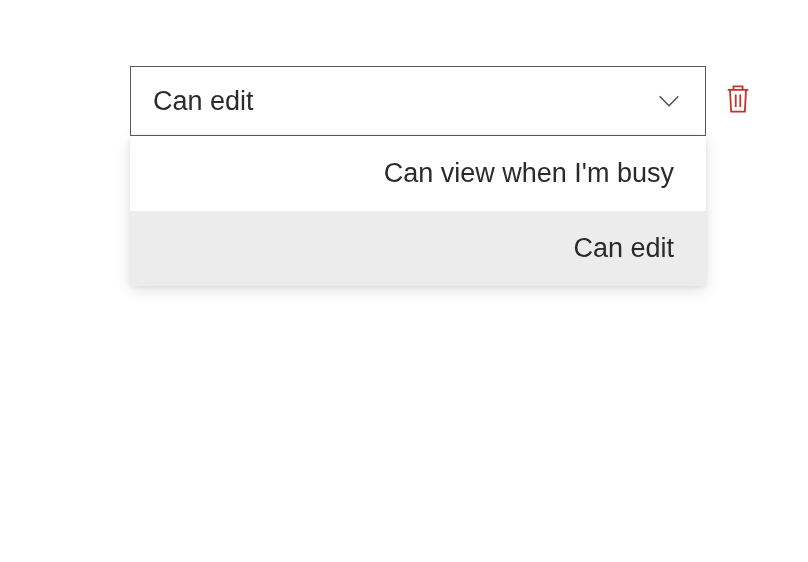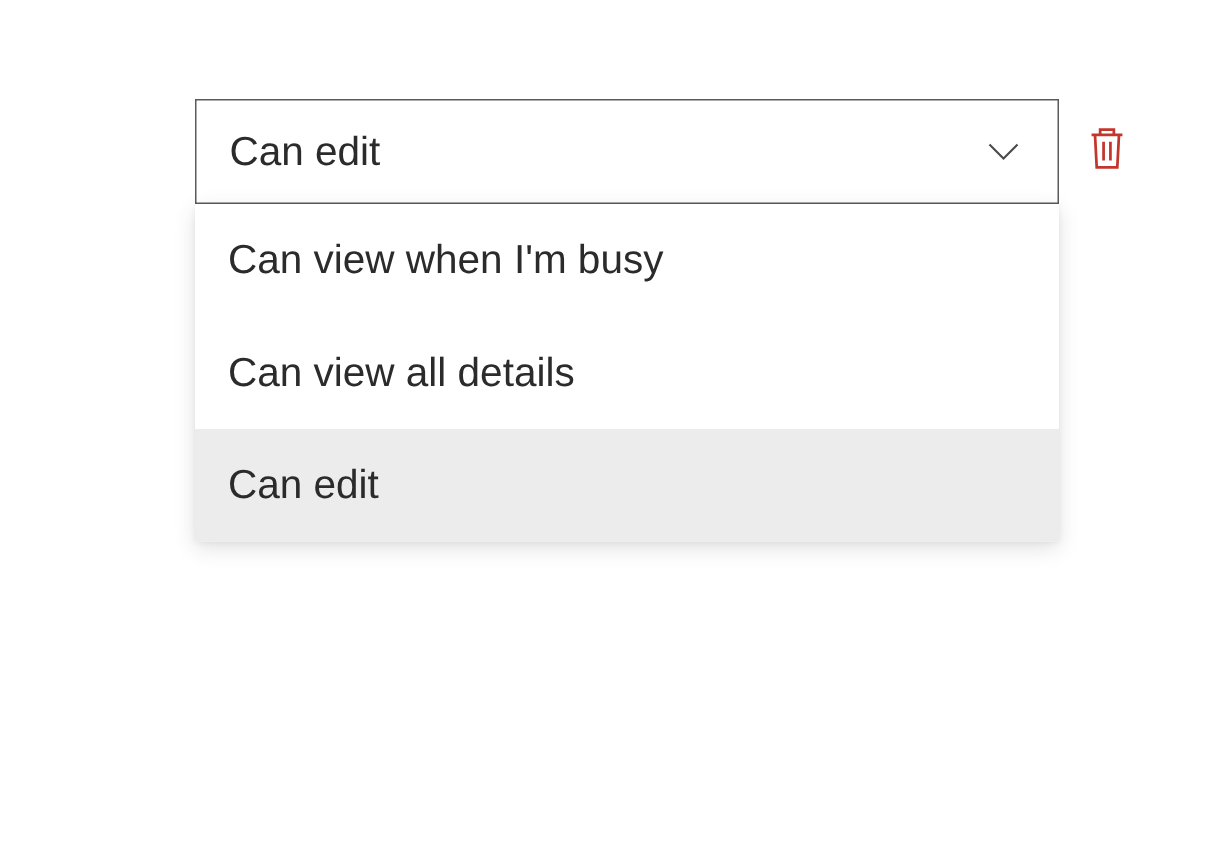--- a/index.html
+++ b/index.html
@@ -66,24 +66,25 @@
       top: 136px;
       left: 130px;
       width: 576px;
       background: #ffffff;
       box-shadow: 0 4px 14px rgba(0,0,0,0.12), 0 1px 4px rgba(0,0,0,0.06);
     }
     .option {
       height: 75px;
       display: flex;
       align-items: center;
-      padding: 0 22px;
+      padding: 0 32px;
       font-size: 27px;
       color: #2b2b2b;
       cursor: pointer;
+      justify-content: flex-end;
     }
     .option.selected {
       background: #ececec;
     }
   </style>
 </head>
 <body>
 
 <div class="control-row">
   <div class="select-box">
@@ -104,19 +105,16 @@
         <line x1="14" y1="10" x2="14" y2="21"></line>
       </svg>
     </span>
   </div>
 </div>
 
 <div class="dropdown">
   <div class="option">
     <span>Can view when I'm busy</span>
   </div>
-  <div class="option">
-    <span>Can view all details</span>
-  </div>
   <div class="option selected">
     <span>Can edit</span>
   </div>
 </div>
 
 </body></html>

